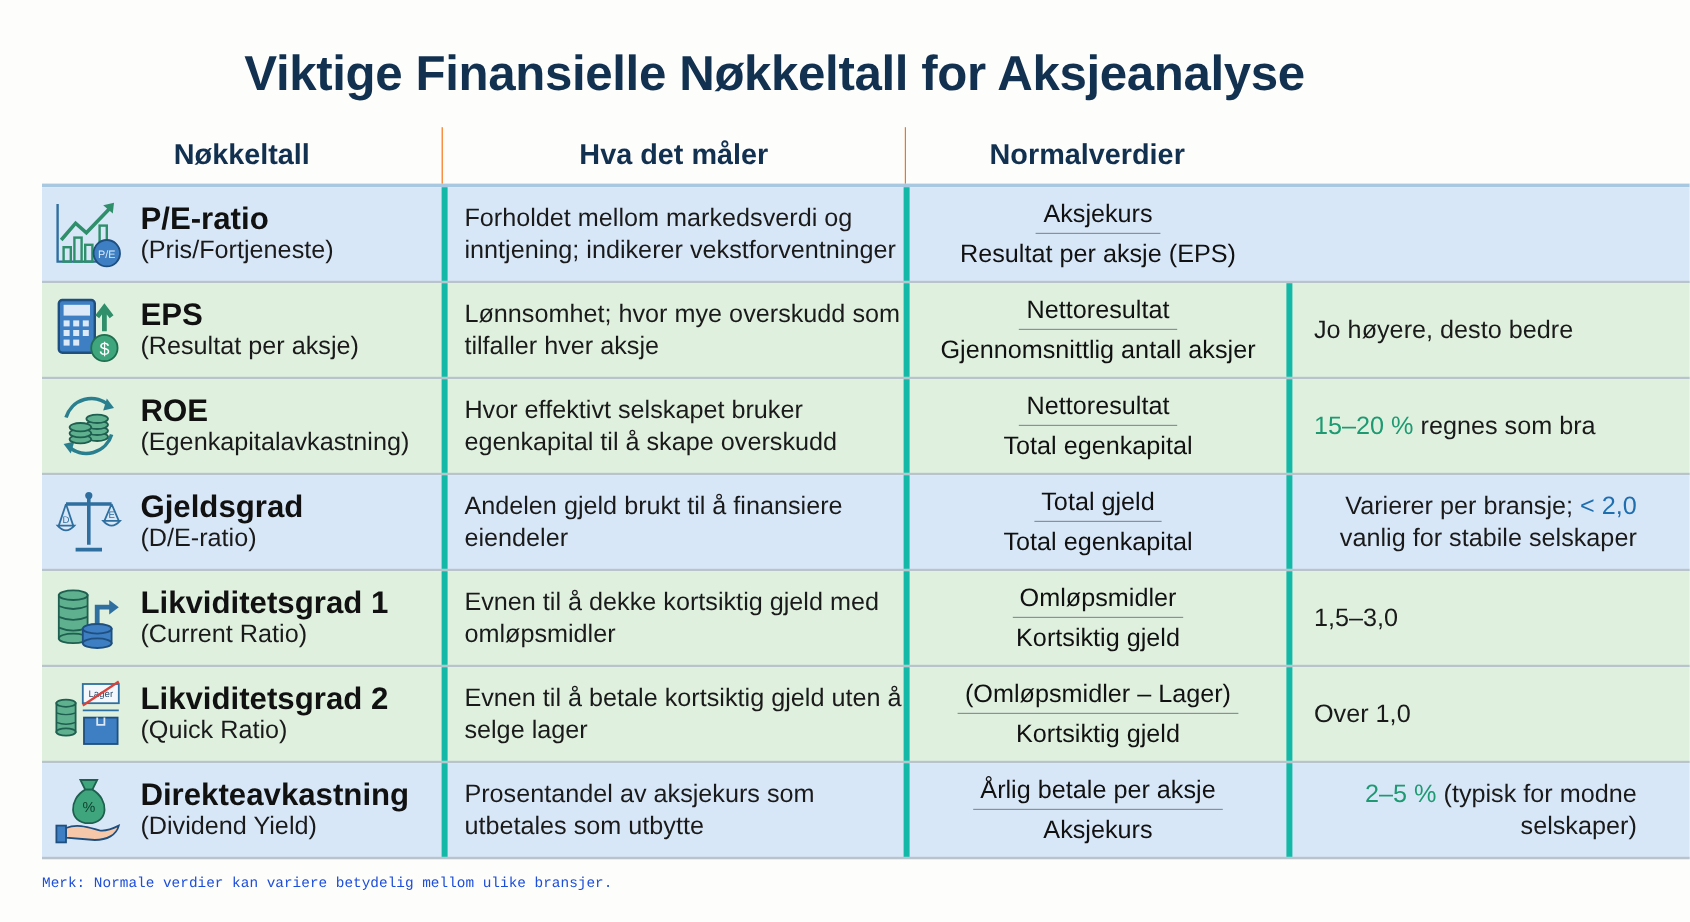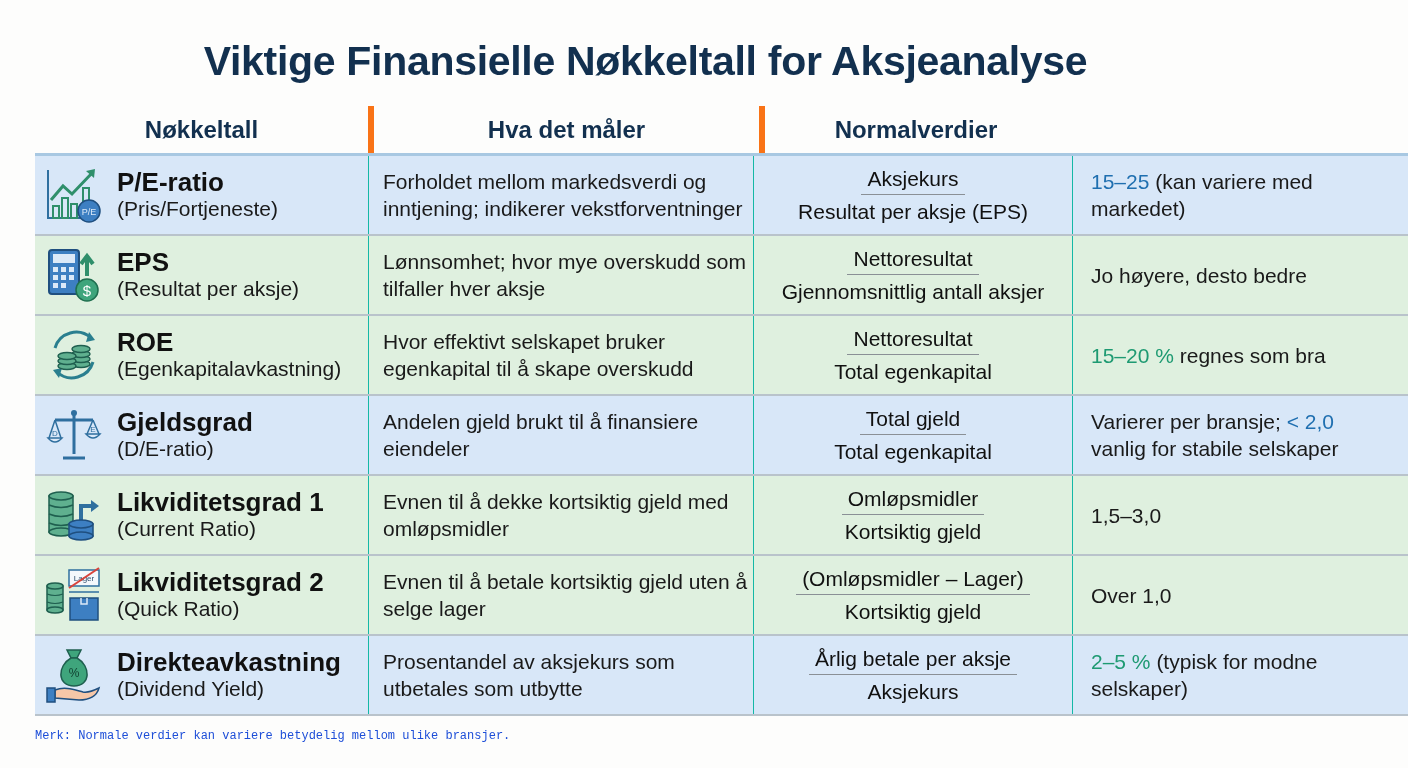--- a/index.html
+++ b/index.html
@@ -17,27 +17,27 @@
     }
     .table {
       position: absolute; left: 35px; top: 106px; width: 1381px;
     }
     .hdr { display: flex; height: 47px; border-bottom: 3px solid #a8c8e2; }
     .hdr .c { display: flex; align-items: center; justify-content: center;
       font-size: 24px; font-weight: 700; color: #12304f; }
     .c1 { width: 333px; }
     .c2 { width: 385px; }
     .c3 { width: 319px; }
-    .c4 { width: 302px; }
-    .hdr .c2, .hdr .c3, .hdr .c4 { border-left: 6px solid #f97316; }
+    .c4 { width: 302px; text-align: right; }
+    .hdr .c2, .hdr .c3, .hdr .c4 { border-left: 1px solid #f97316; }
     .row { display: flex; height: 78px; border-bottom: 2px solid #b9c3cb; }
     .row.blue { background: #d8e7f8; }
     .row.green { background: #dff0df; }
     .row .c { box-sizing: border-box; }
-    .row .c2, .row .c3, .row .c4 { border-left: 1px solid #14b8a6; }
+    .row .c2, .row .c3, .row .c4 { border-left: 5px solid #14b8a6; }
     .metric { display: flex; align-items: center; padding-left: 10px; }
     .metric .icon { width: 58px; height: 58px; flex: 0 0 58px; margin-right: 14px; }
     .metric .name { font-size: 26px; font-weight: 700; line-height: 27px; color: #111; }
     .metric .sub { font-size: 21px; line-height: 26px; color: #1a1a1a; }
     .desc { display: flex; align-items: center; padding-left: 14px;
       font-size: 21px; line-height: 27px; color: #1a1a1a; }
     .calc { display: flex; align-items: center; justify-content: center; }
     .frac { display: inline-flex; flex-direction: column; align-items: center; font-size: 21px; line-height: 27px; }
     .frac .num { padding: 0 6px 2px 6px; border-bottom: 1px solid #8a9096; }
     .frac .den { padding-top: 3px; }
@@ -77,23 +77,20 @@
         <div class="sub">(Pris/Fortjeneste)</div>
       </div>
     </div>
     <div class="c c2 desc">Forholdet mellom markedsverdi og inntjening; indikerer vekstforventninger</div>
     <div class="c c3 calc">
       <div class="frac">
         <span class="num">Aksjekurs</span>
         <span class="den">Resultat per aksje (EPS)</span>
       </div>
     </div>
-    <div class="c c4 norm">
-      <span><span class="hl-blue">15–25</span><span> (kan variere med markedet)</span></span>
-    </div>
   </div>
 
   <div class="row green">
     <div class="c c1 metric">
       <svg class="icon" viewBox="0 0 58 58">
         <rect x="4" y="4" width="30" height="44" rx="3" fill="#3d7fc2" stroke="#1f4f7f" stroke-width="2"></rect>
         <rect x="8" y="8" width="22" height="9" fill="#dbe9f8"></rect>
         <g fill="#dbe9f8">
           <rect x="8" y="21" width="5" height="5"></rect>
             <rect x="16" y="21" width="5" height="5"></rect>

